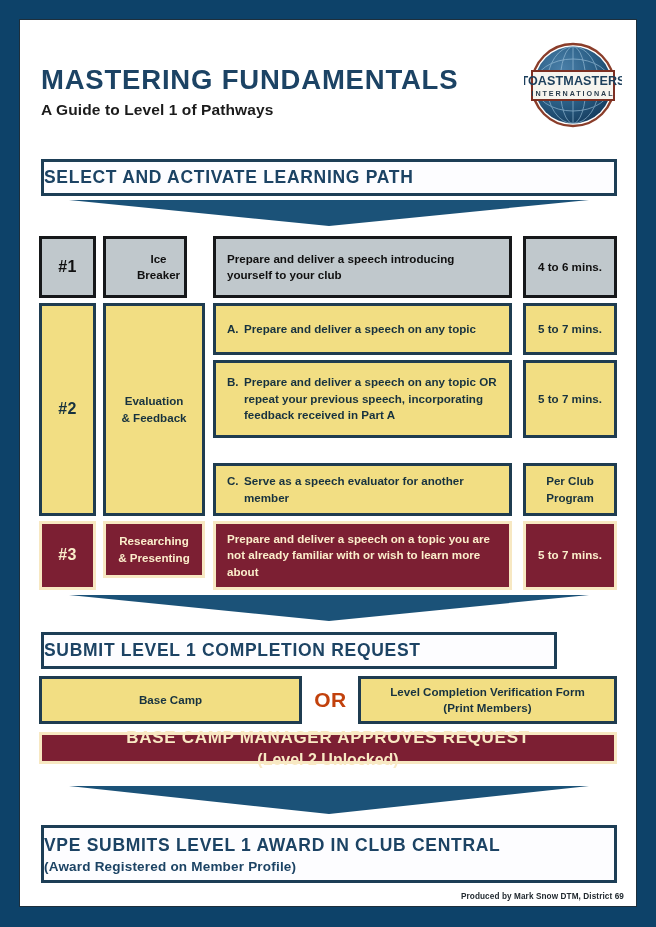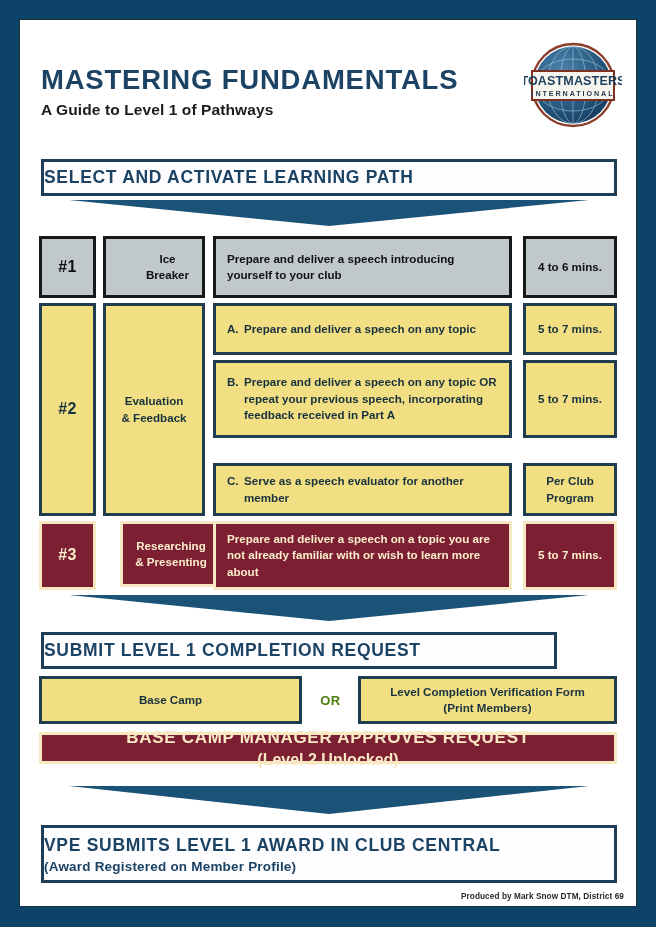--- a/index.html
+++ b/index.html
@@ -133,23 +133,23 @@
     align-items: flex-start;
     width: 100%;
   }
 
   
   #or-label {
     position: absolute;
     display: flex;
     align-items: center;
     justify-content: center;
-    font-size: 13px;
-    font-weight: bold;
-    color: #4d7c0f;
+    font-size: 21px;
+    font-weight: bold;
+    color: #c2410c;
     letter-spacing: 0.4px;
   }
 
   
   #approve-banner {
     position: absolute;
     background: #7c1f33;
     border: 3px solid #f7e8c2;
     display: flex;
     flex-direction: column;
@@ -220,21 +220,21 @@
       </div>
     </div>
 
     <div class="banner" style="left:21px; top:139px; width:576px; height:37px;">
       <div class="line1">SELECT AND ACTIVATE LEARNING PATH</div>
     </div>
     <div class="arrow" style="left:49px; top:180px; width:520px; height:26px;"></div>
 
     <div class="cell center sty-gray num" style="left:19px; top:216px; width:57px; height:62px;">#1</div>
 
-    <div class="cell center sty-gray pad-c" style="left:83px; top:216px; width:102px; height:62px;padding-left:32px;">Ice Breaker</div>
+    <div class="cell center sty-gray pad-c" style="left:83px; top:216px; width:84px; height:62px;padding-left:32px;">Ice Breaker</div>
 
     <div class="cell left sty-gray pad-l" style="left:193px; top:216px; width:299px; height:62px;">Prepare and deliver a speech introducing yourself to your club</div>
 
     <div class="cell center sty-gray pad-c" style="left:503px; top:216px; width:94px; height:62px;">4 to 6 mins.</div>
 
     <div class="cell center sty-yellow num" style="left:19px; top:283px; width:57px; height:213px;">#2</div>
 
     <div class="cell center sty-yellow pad-c" style="left:83px; top:283px; width:102px; height:213px;">
       <div>
         <div>Evaluation</div>
@@ -266,21 +266,21 @@
     </div>
     <div class="cell center sty-yellow pad-c" style="left:503px; top:443px; width:94px; height:53px;">
       <div>
         <div>Per Club</div>
         <div>Program</div>
       </div>
     </div>
 
     <div class="cell center sty-maroon num" style="left:19px; top:501px; width:57px; height:69px;">#3</div>
 
-    <div class="cell center sty-maroon pad-c" style="left:100px; top:501px; width:102px; height:66px;">
+    <div class="cell center sty-maroon pad-c" style="left:83px; top:501px; width:102px; height:57px;">
       <div>
         <div>Researching</div>
         <div>&amp; Presenting</div>
       </div>
     </div>
 
     <div class="cell left sty-maroon pad-l" style="left:193px; top:501px; width:299px; height:69px;">Prepare and deliver a speech on a topic you are not already familiar with or wish to learn more about</div>
 
     <div class="cell center sty-maroon pad-c" style="left:503px; top:501px; width:94px; height:69px;">5 to 7 mins.</div>
 

